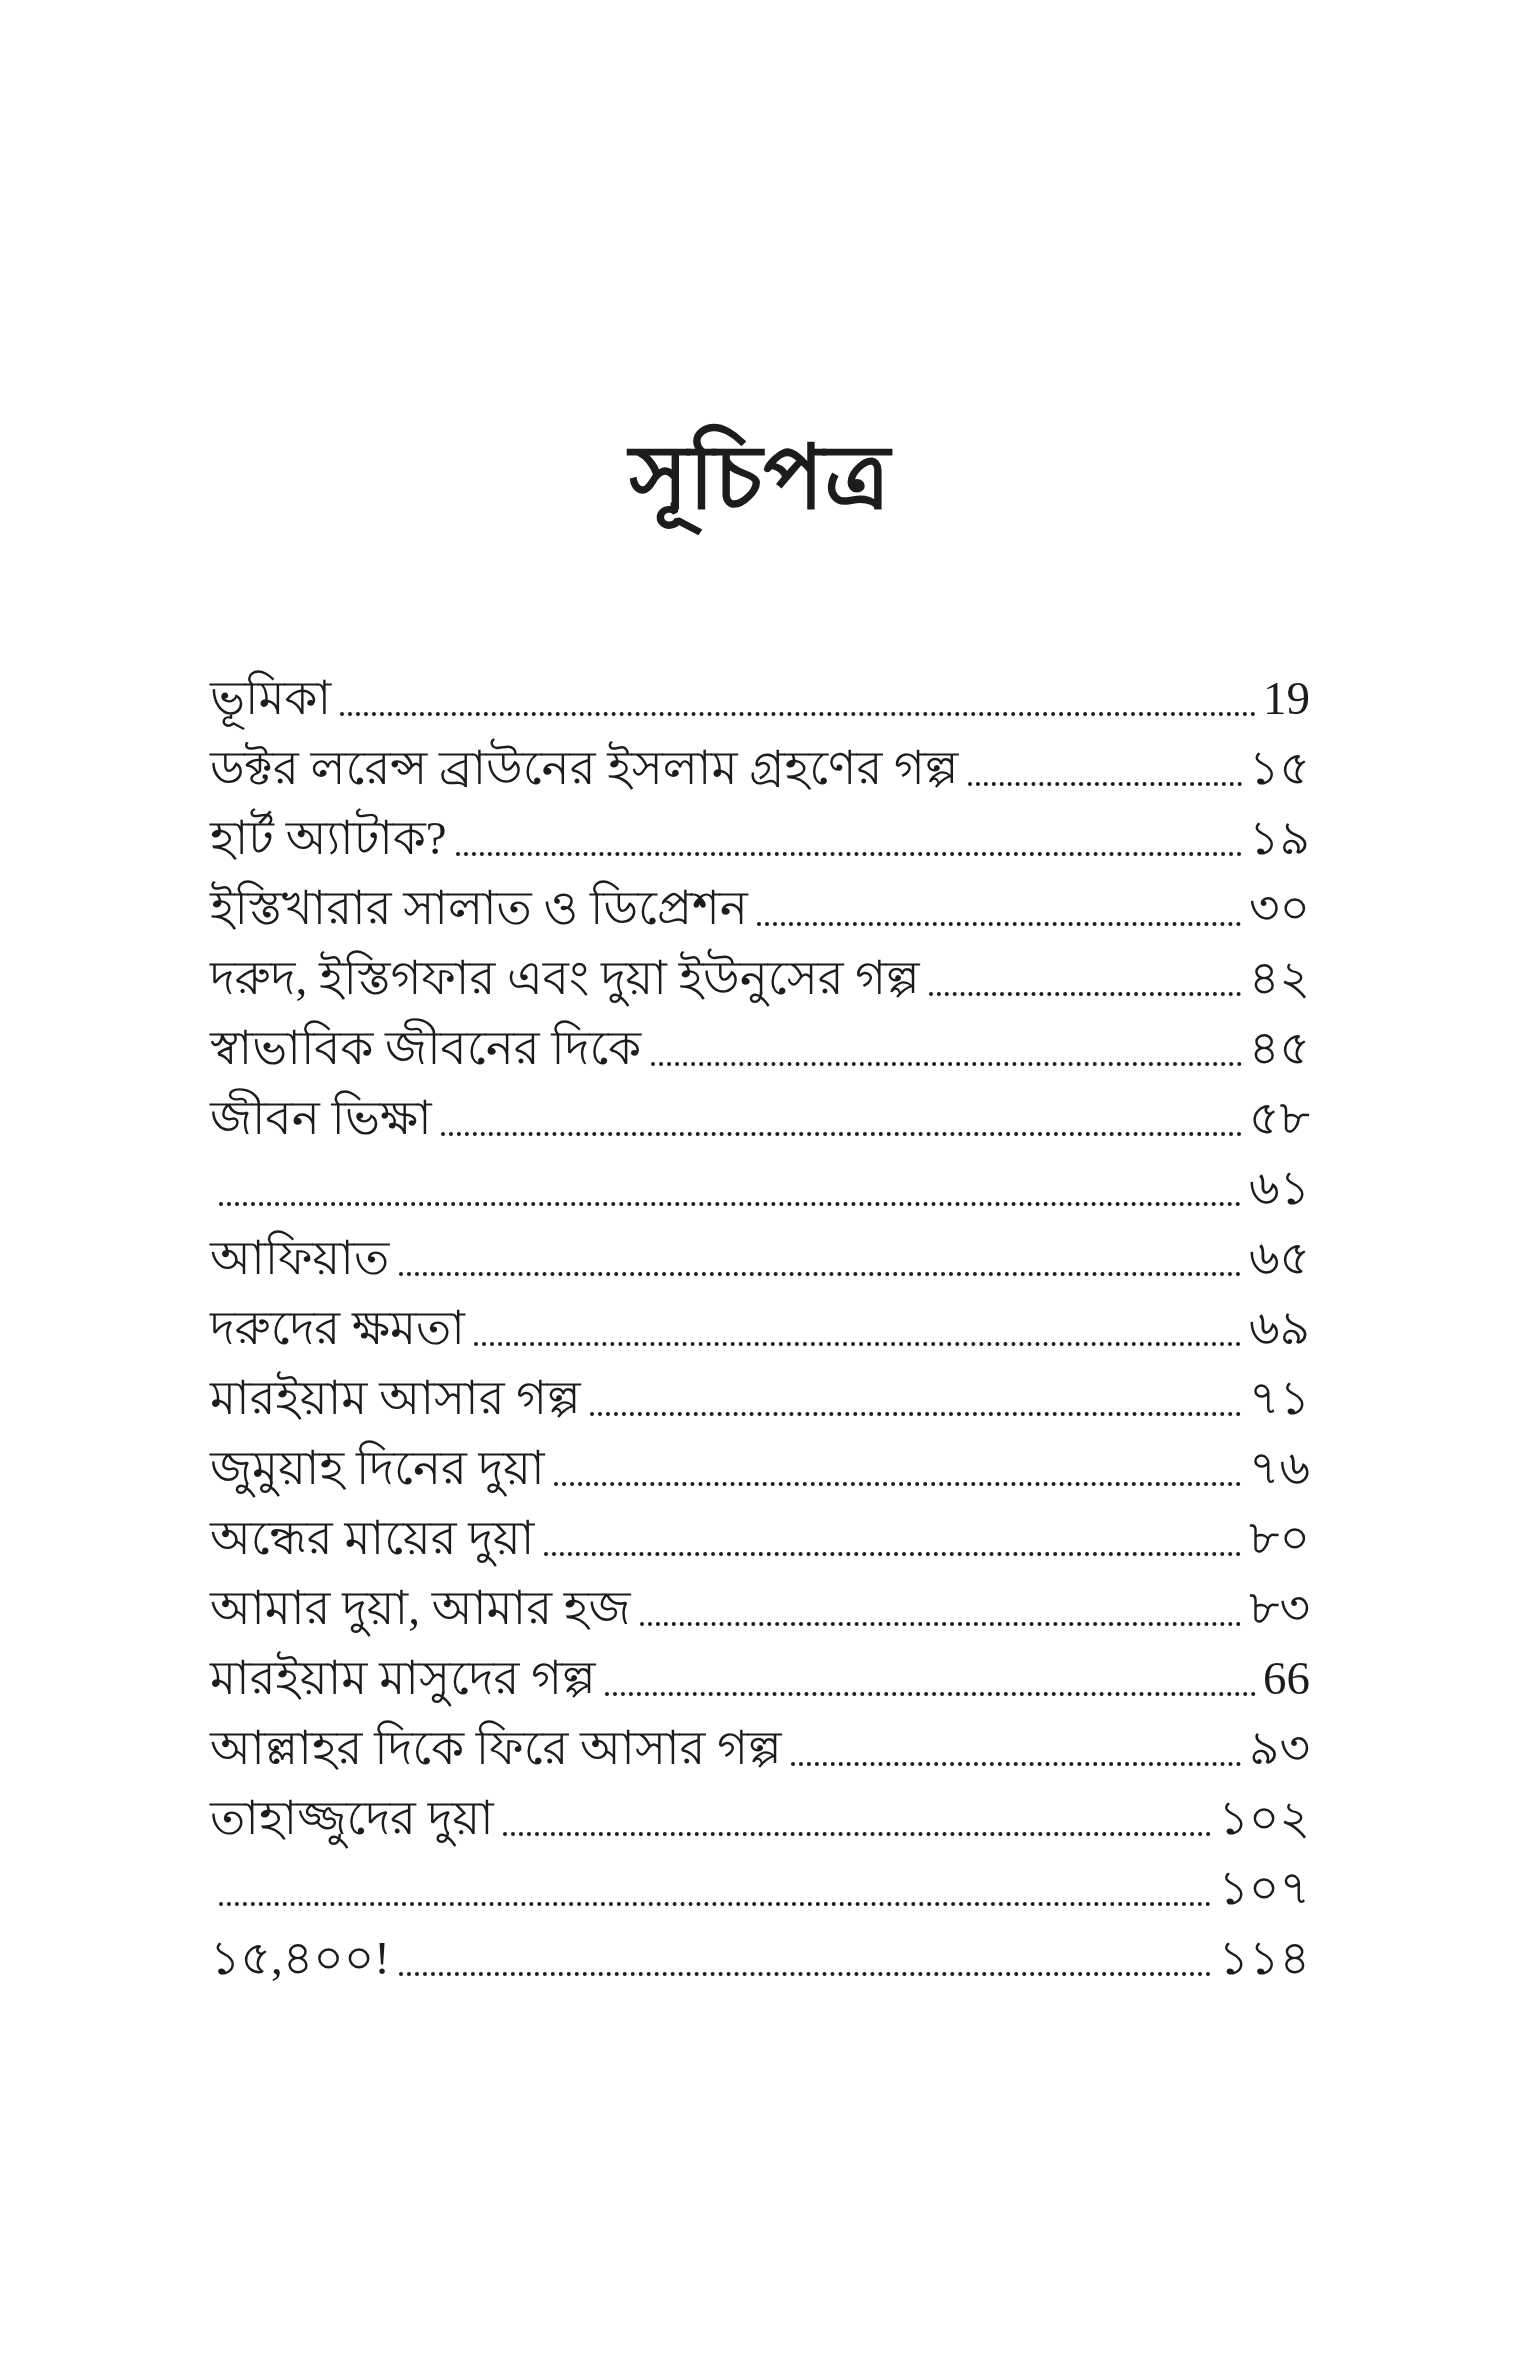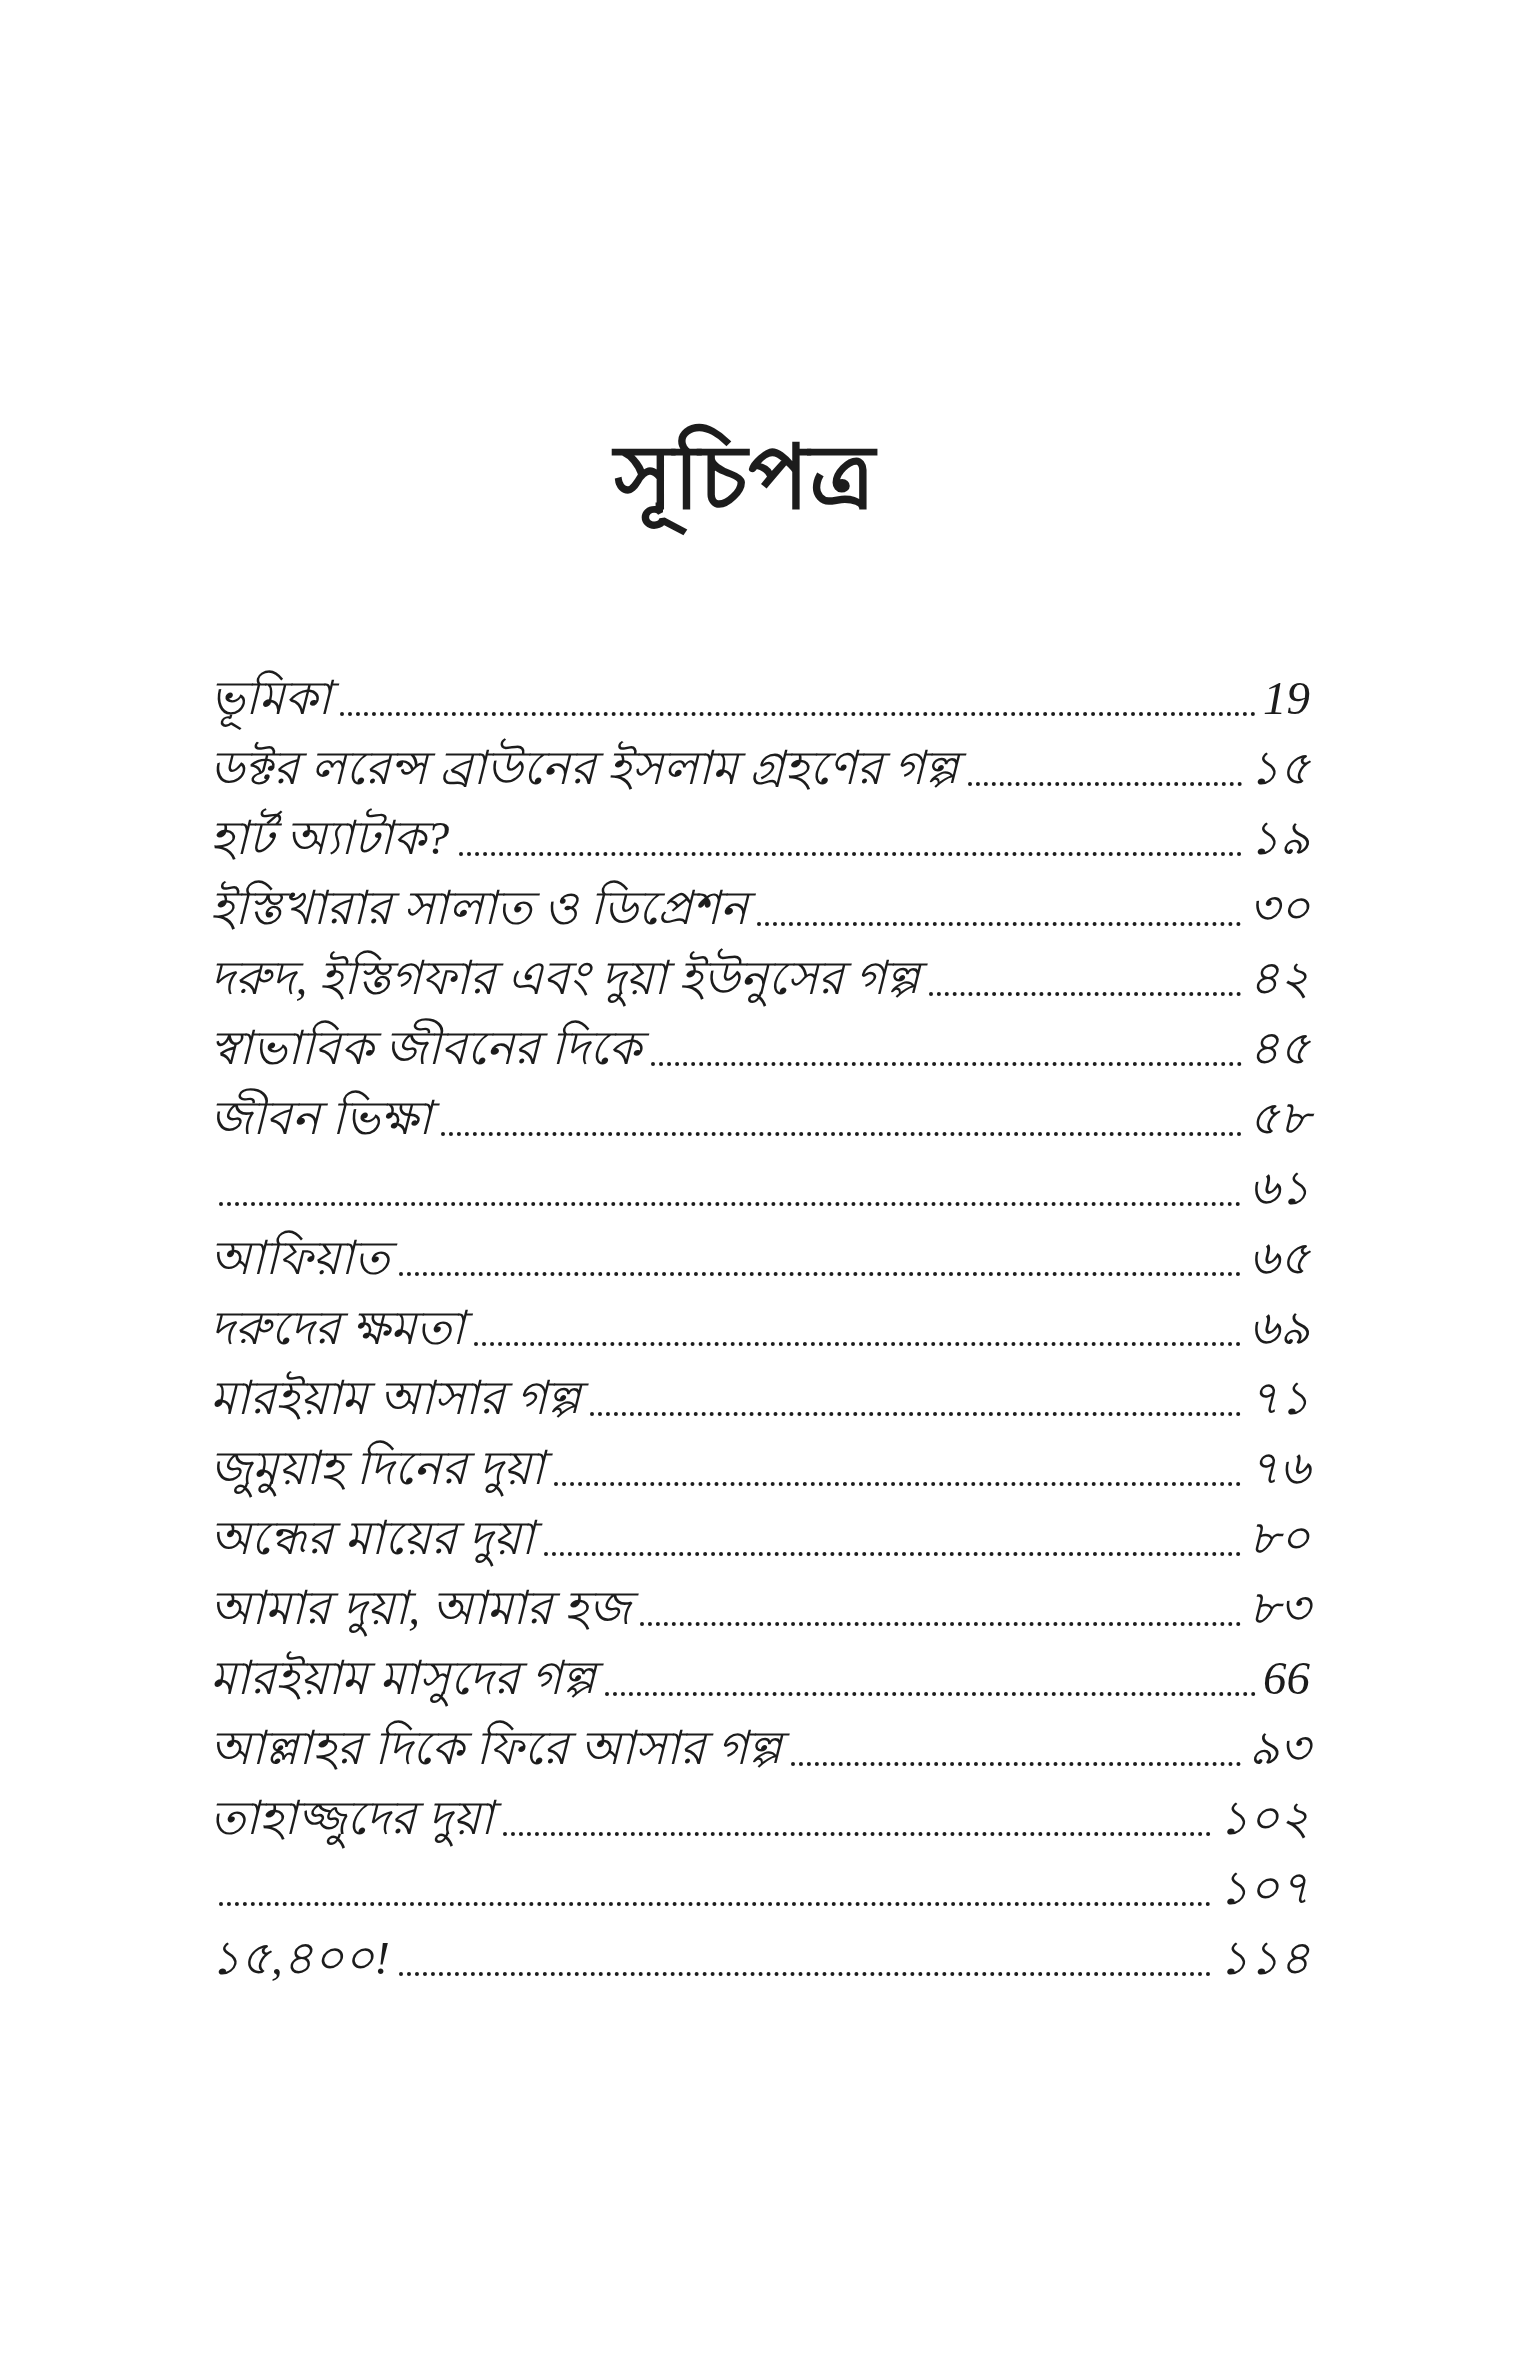--- a/index.html
+++ b/index.html
@@ -13,34 +13,33 @@
   }
   .page {
     position: relative;
     width: 1538px;
     height: 2377px;
     background: #ffffff;
   }
   .page-title {
     position: absolute;
     top: 427px;
-    left: 195px;
+    left: 210px;
     width: 1100px;
     text-align: center;
     font-size: 89px;
     line-height: 1.15;
     font-weight: 700;
     letter-spacing: 0.9px;
   }
   .toc {
     position: absolute;
     top: 653px;
     left: 210px;
     width: 1100px;
-    font-style: italic;
   }
   .toc-row {
     display: flex;
     align-items: flex-end;
     height: 70px;
     font-size: 47px;
     line-height: 1.05;
     white-space: nowrap;
   }
   .toc-label {

